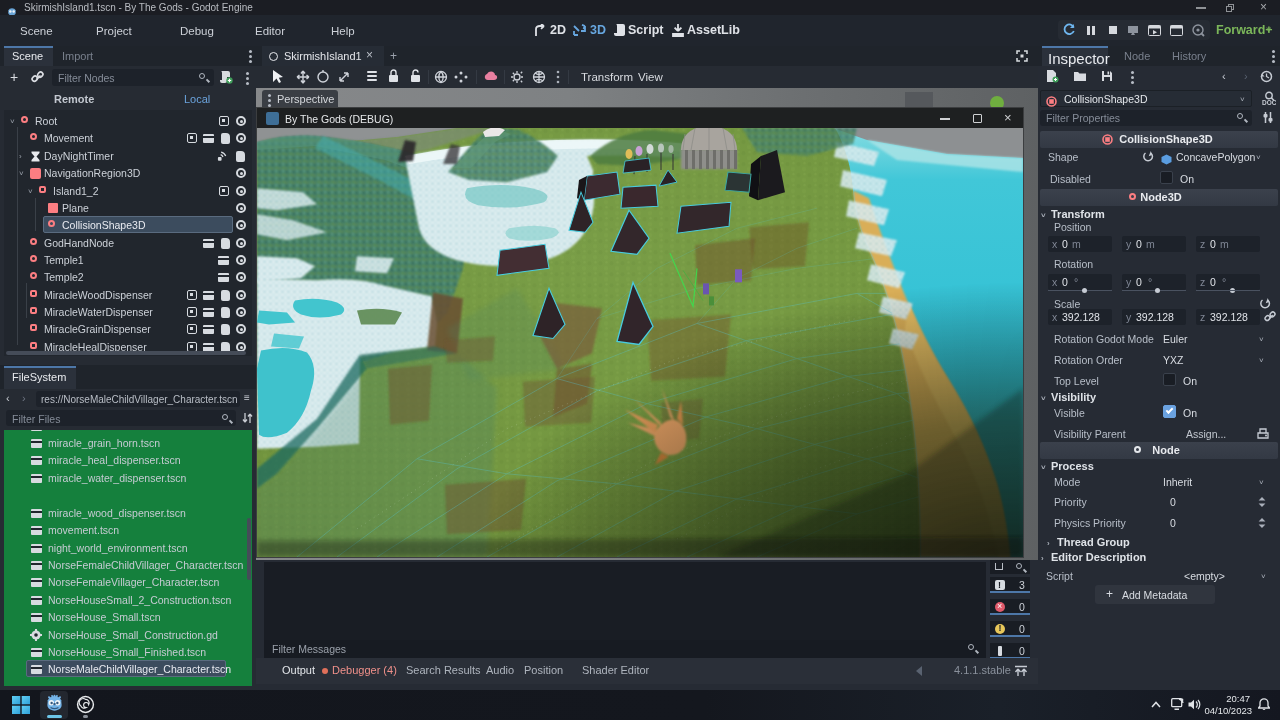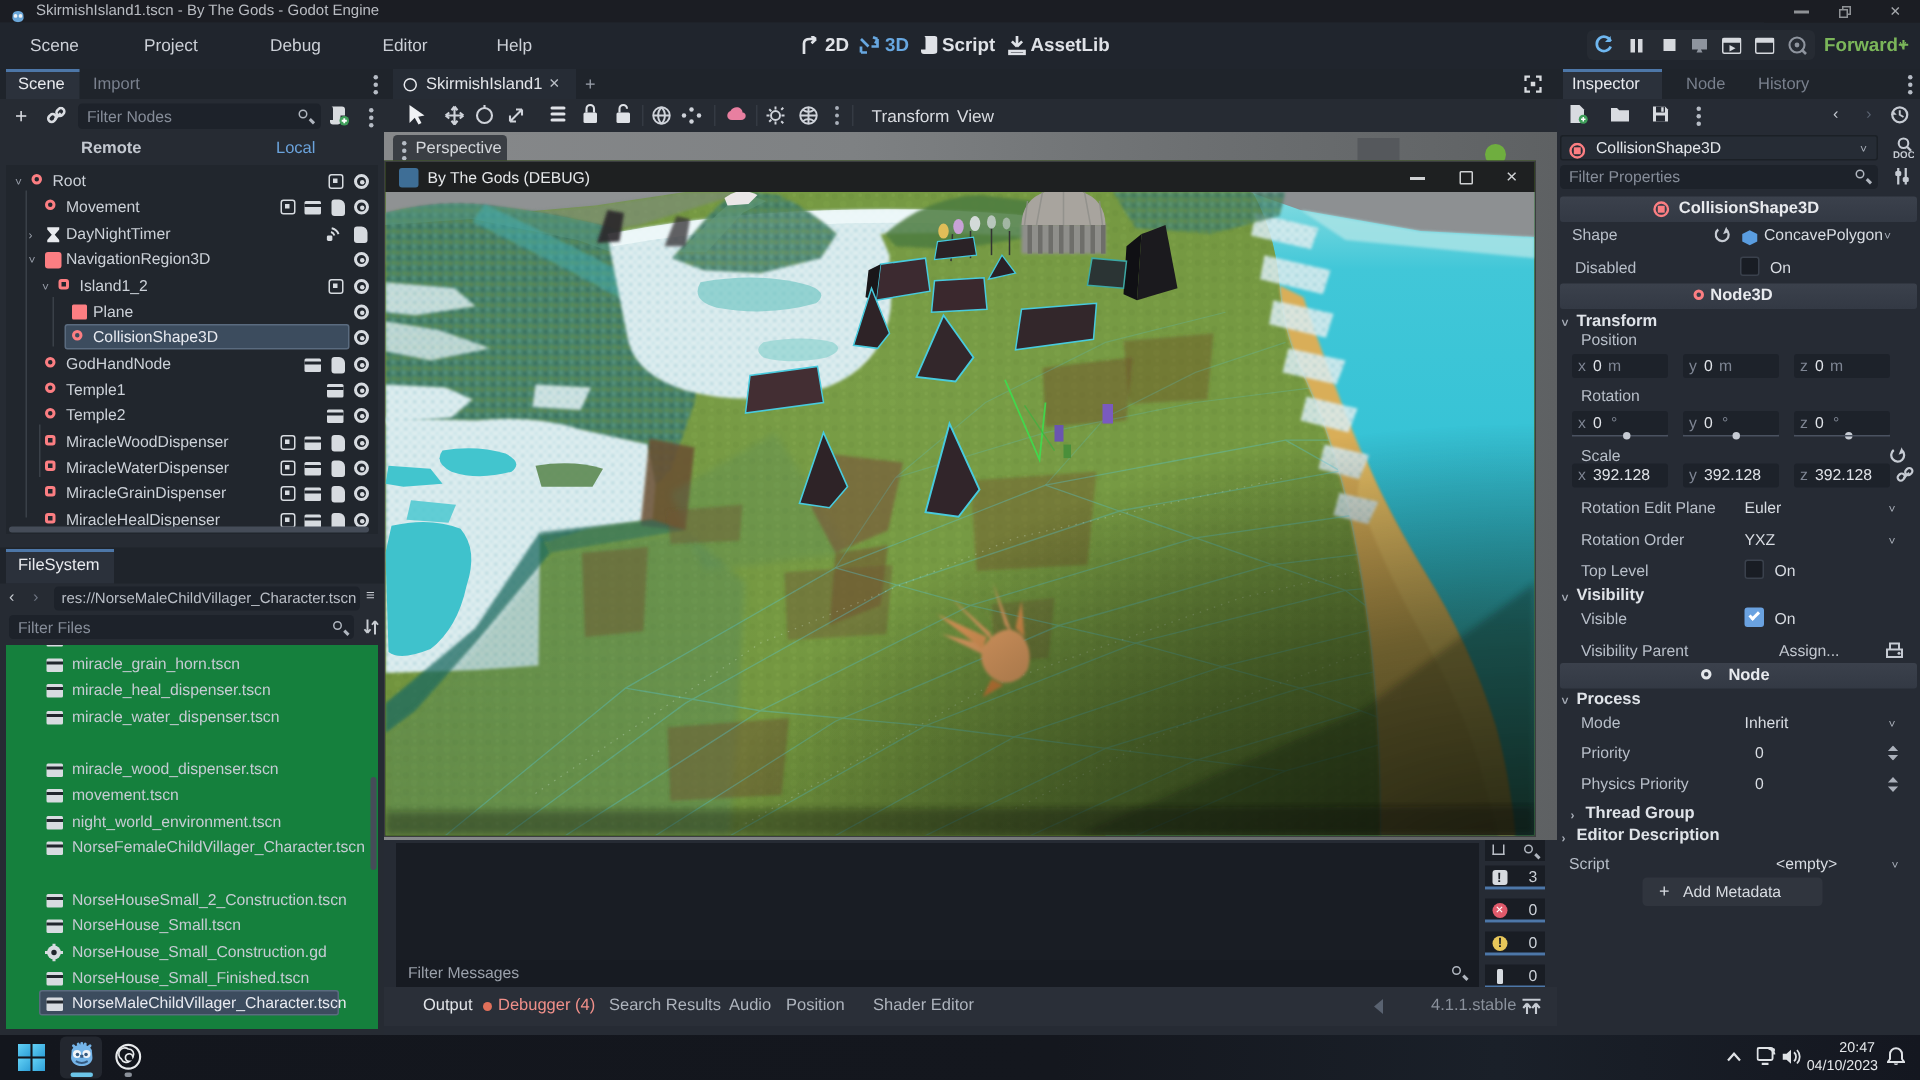--- a/index.html
+++ b/index.html
@@ -281,20 +281,24 @@
         <span class="fic"></span>
         <span class="fname">movement.tscn</span>
       </div>
 <div class="frow" style="top:110px">
         <span class="fic"></span>
         <span class="fname">night_world_environment.tscn</span>
       </div>
 <div class="frow" style="top:127px">
         <span class="fic"></span>
         <span class="fname">NorseFemaleChildVillager_Character.tscn</span>
+      </div>
+<div class="frow" style="top:144px">
+        <span class="fic"></span>
+        <span class="fname">NorseFemaleVillager_Character.tscn</span>
       </div>
 <div class="frow" style="top:162px">
         <span class="fic"></span>
         <span class="fname">NorseHouseSmall_2_Construction.tscn</span>
       </div>
 <div class="frow" style="top:179px">
         <span class="fic"></span>
         <span class="fname">NorseHouse_Small.tscn</span>
       </div>
 <div class="frow" style="top:197px">
@@ -669,21 +673,21 @@
 .chev{position:absolute;font-size:8px;color:#aab0ba}
 .cb{position:absolute;width:13px;height:13px;background:#191d24;border:1px solid #3a414c;border-radius:2px}
 .nfield{position:absolute;height:16px;background:#1d222a;border-radius:2px;font-size:10.5px}
 .nfield .pre{position:absolute;left:4px;top:2px;color:#7f8694}
 .nfield .val{position:absolute;left:14px;top:2px;color:#e0e3e8}
 .nfield .suf{position:absolute;color:#7f8694;top:2px}
 </style>
 
 <div class="abs" style="left:0;top:0;width:242px;height:20px;background:#1f242b"></div>
 <div class="abs" style="left:4px;top:0;width:66px;height:20px;background:#2b313b;border-top:2px solid #4d77a8"></div>
-<div class="abs txt" style="left:10px;top:4px;font-size:11px;color:#e8eaee">Inspector</div>
+<div class="abs txt" style="left:10px;top:4px;font-size:15px;color:#e8eaee">Inspector</div>
 <div class="abs txt" style="left:86px;top:4px;font-size:11px;color:#79808d">Node</div>
 <div class="abs txt" style="left:134px;top:4px;font-size:11px;color:#79808d">History</div>
 <span class="d3" style="left:234px;top:9px"></span>
 
 <svg class="abs" style="left:8px;top:23px" width="13" height="14" viewBox="0 0 13 14">
         <path d="M1,1 L7,1 L10,4 L10,13 L1,13 Z" fill="#d8dbe0"></path>
         <circle cx="9.5" cy="10.5" r="3" fill="#3f9e5a"></circle>
         <path d="M9.5,9 L9.5,12 M8,10.5 L11,10.5" stroke="#fff" stroke-width="1"></path>
       </svg>
 <svg class="abs" style="left:35px;top:25px" width="14" height="11" viewBox="0 0 14 11">
@@ -807,21 +811,21 @@
         <span class="pre">z</span>
         <span class="val">392.128</span>
       </div>
 <svg class="abs" style="left:226px;top:265px" width="12" height="11" viewBox="0 0 13 12">
         <g stroke="#c6cbd3" stroke-width="1.6" fill="none">
           <path d="M5.5,8.5 L9.5,4.5"></path>
           <rect x="1" y="5.5" width="5.5" height="4.5" rx="2.2" transform="rotate(-45 3.7 7.7)"></rect>
           <rect x="6.5" y="1.5" width="5.5" height="4.5" rx="2.2" transform="rotate(-45 9.2 3.7)"></rect>
         </g>
       </svg>
-<div class="plabel" style="left:16px;top:287px">Rotation Edit Plane</div>
+<div class="plabel" style="left:16px;top:287px">Rotation Godot Mode</div>
 <div class="pval" style="left:125px;top:287px">Euler</div>
 <div class="chev" style="left:221px;top:289px">˅</div>
 <div class="plabel" style="left:16px;top:308px">Rotation Order</div>
 <div class="pval" style="left:125px;top:308px">YXZ</div>
 <div class="chev" style="left:221px;top:310px">˅</div>
 <div class="plabel" style="left:16px;top:329px">Top Level</div>
 <div class="cb" style="left:125px;top:327px"></div>
 <div class="pval" style="left:145px;top:329px">On</div>
 <div class="cat" style="top:345px">
         <span class="chev" style="left:3px;top:3px">˅</span>

